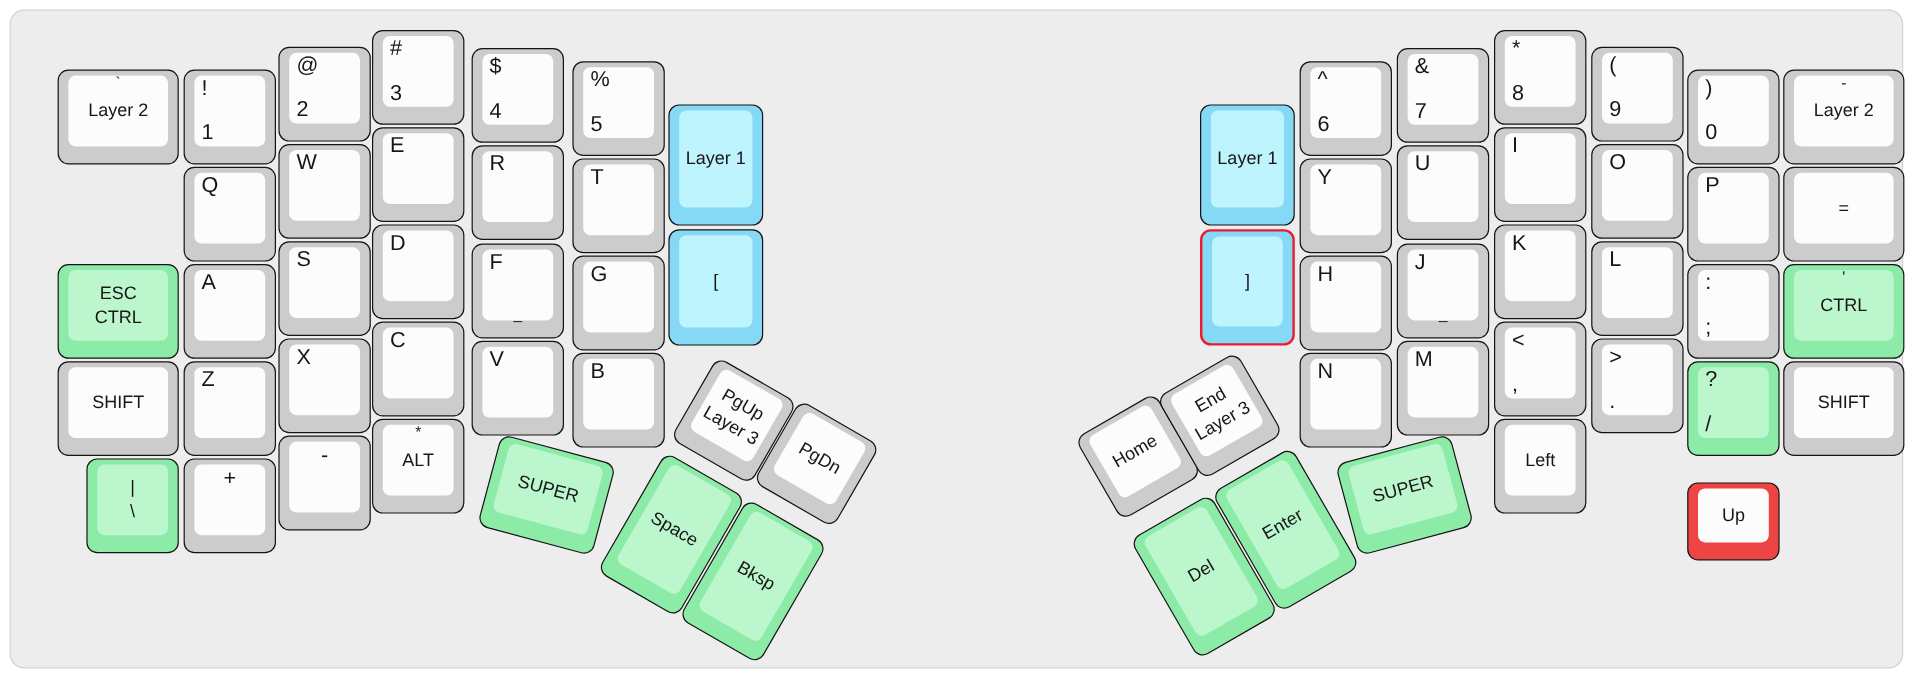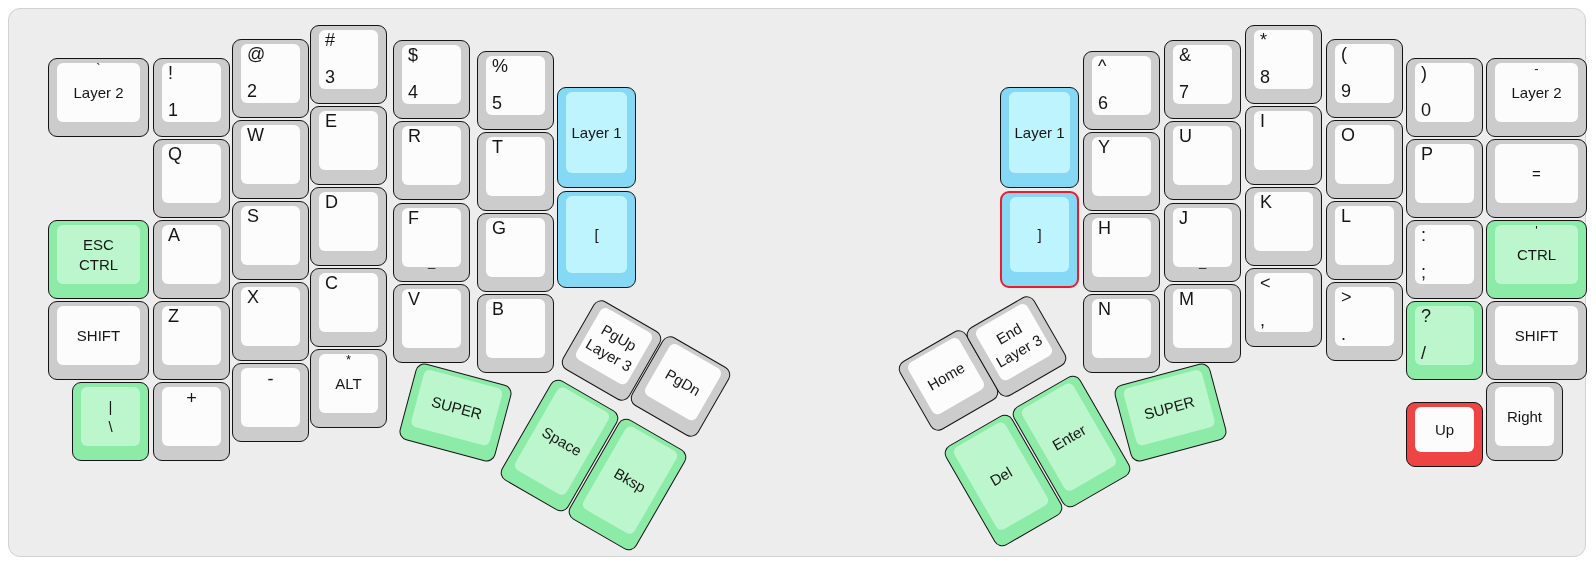--- a/index.html
+++ b/index.html
@@ -302,20 +302,27 @@
         <div class="ktop" style="background: rgb(252, 252, 252);">
           <span class="lg lg-tl">K</span>
         </div>
       </div>
       <div class="key" style="left: 1236px; top: 259px; width: 77px; height: 79px; background: rgb(204, 204, 204);">
         <div class="ktop" style="background: rgb(252, 252, 252);">
           <span class="lg lg-tl">&lt;</span>
           <span class="lg lg-ml">,</span>
         </div>
       </div>
+      <div class="key" style="left: 1236px; top: 340px; width: 77px; height: 79px; background: rgb(204, 204, 204);">
+        <div class="ktop" style="background: rgb(252, 252, 252);">
+          <div class="kc">
+            <span>Left</span>
+          </div>
+        </div>
+      </div>
       <div class="key" style="left: 1317px; top: 30px; width: 77px; height: 79px; background: rgb(204, 204, 204);">
         <div class="ktop" style="background: rgb(252, 252, 252);">
           <span class="lg lg-tl">(</span>
           <span class="lg lg-ml">9</span>
         </div>
       </div>
       <div class="key" style="left: 1317px; top: 111px; width: 77px; height: 79px; background: rgb(204, 204, 204);">
         <div class="ktop" style="background: rgb(252, 252, 252);">
           <span class="lg lg-tl">O</span>
         </div>
@@ -381,27 +388,20 @@
           <span class="lg lg-ts">'</span>
           <div class="kc">
             <span>CTRL</span>
           </div>
         </div>
       </div>
       <div class="key" style="left: 1477px; top: 292px; width: 101px; height: 79px; background: rgb(204, 204, 204);">
         <div class="ktop" style="background: rgb(252, 252, 252);">
           <div class="kc">
             <span>SHIFT</span>
-          </div>
-        </div>
-      </div>
-      <div class="key" style="left: 1477px; top: 373px; width: 77px; height: 79px; background: rgb(204, 204, 204);">
-        <div class="ktop" style="background: rgb(252, 252, 252);">
-          <div class="kc">
-            <span>Right</span>
           </div>
         </div>
       </div>
       <div class="key" style="left: 901px; top: 332px; width: 77px; height: 79px; transform: rotate(-30deg); background: rgb(204, 204, 204);">
         <div class="ktop" style="background: rgb(252, 252, 252);">
           <div class="kc">
             <span>Home</span>
           </div>
         </div>
       </div>

